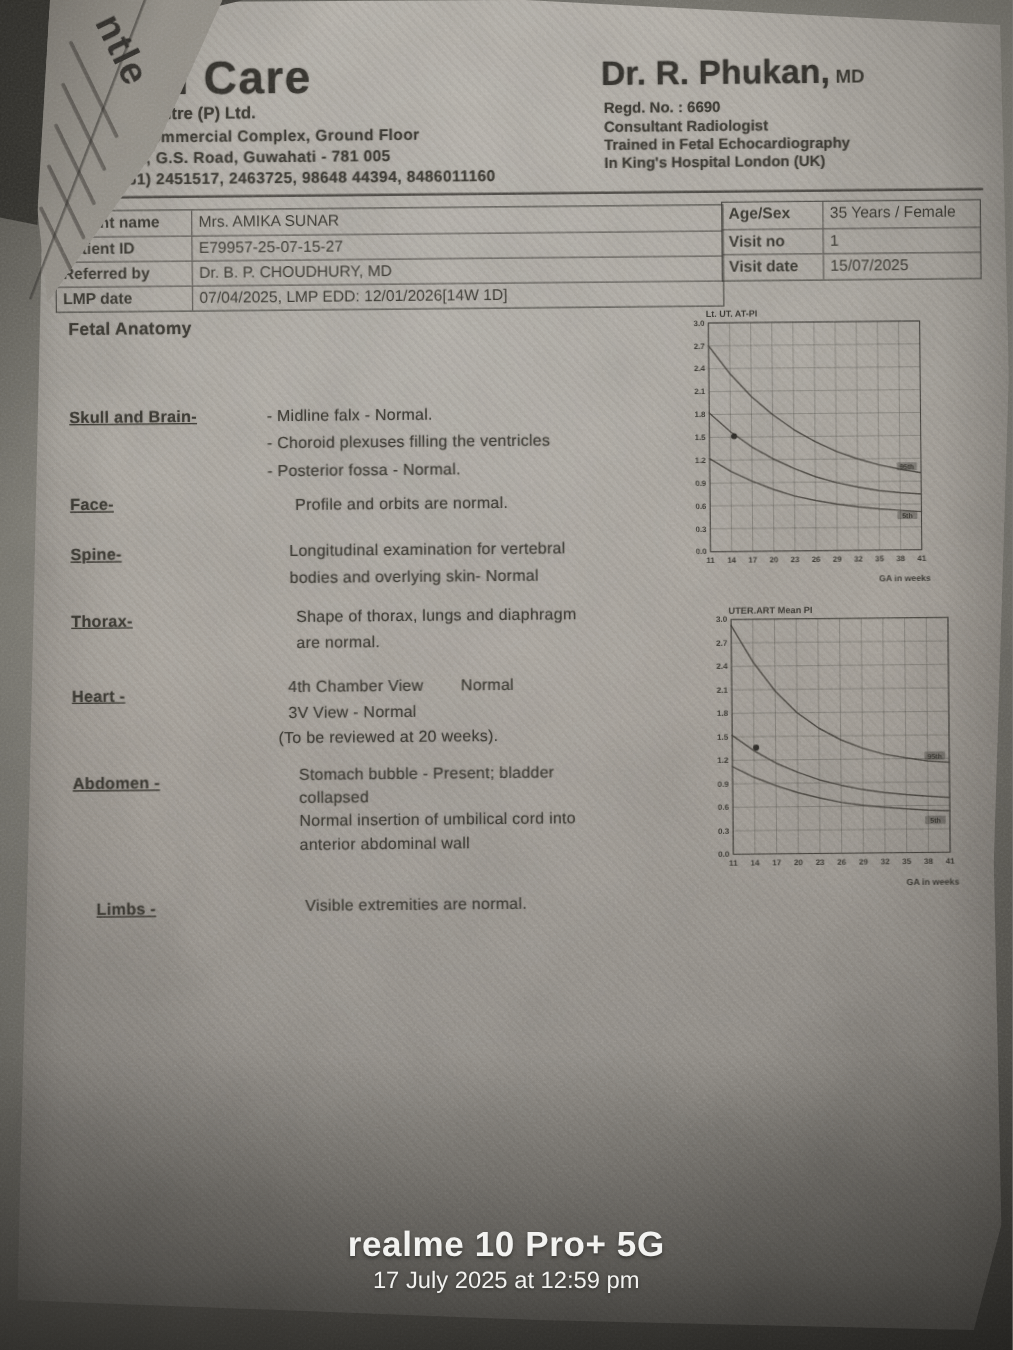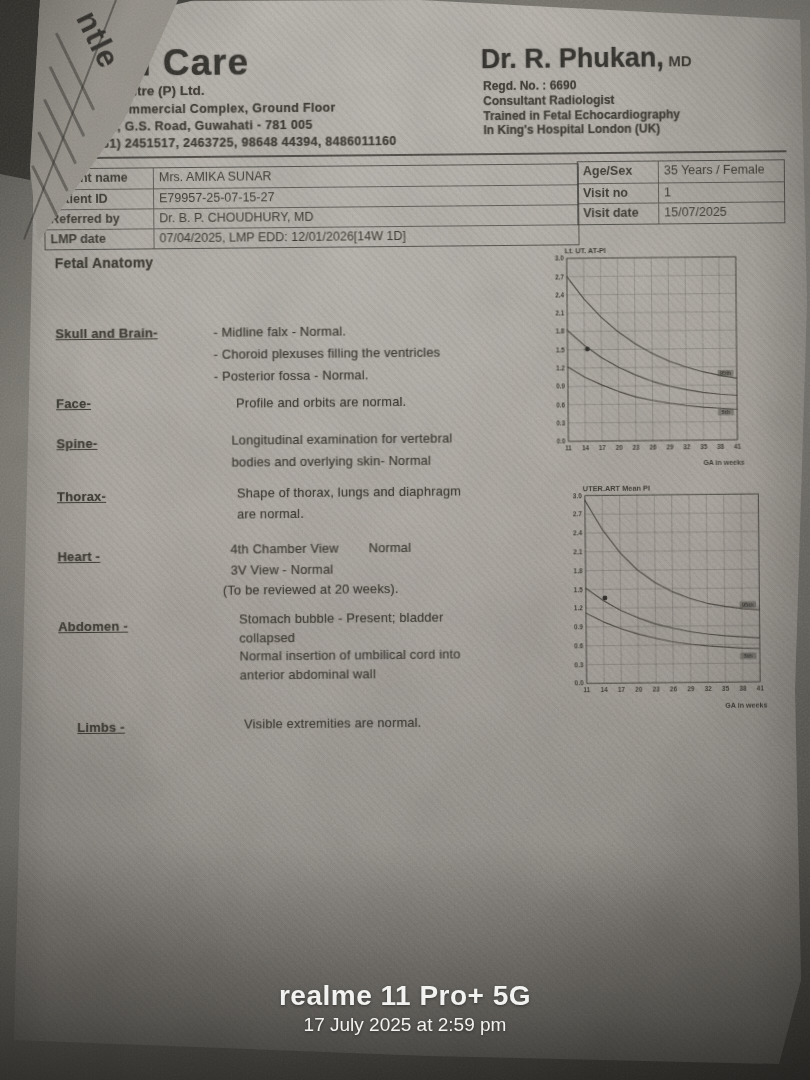--- a/index.html
+++ b/index.html
@@ -322,15 +322,15 @@
   </svg>
   <svg class="blotch-svg" width="810" height="1080">
     <filter id="blotchF">
         <feTurbulence type="fractalNoise" baseFrequency="0.012" numOctaves="3" stitchTiles="stitch"></feTurbulence>
         <feColorMatrix type="saturate" values="0"></feColorMatrix>
       </filter>
     <rect width="810" height="1080" filter="url(#blotchF)" opacity="0.9"></rect>
   </svg>
   <div class="vignette"></div>
 
-  <div class="watermark wm1">realme 11 Pro+ 5G</div>
-  <div class="watermark wm2">17 July 2025 at 2:59 pm</div>
+  <div class="watermark wm1">realme 10 Pro+ 5G</div>
+  <div class="watermark wm2">17 July 2025 at 12:59 pm</div>
 </div>
 
 </body></html>

